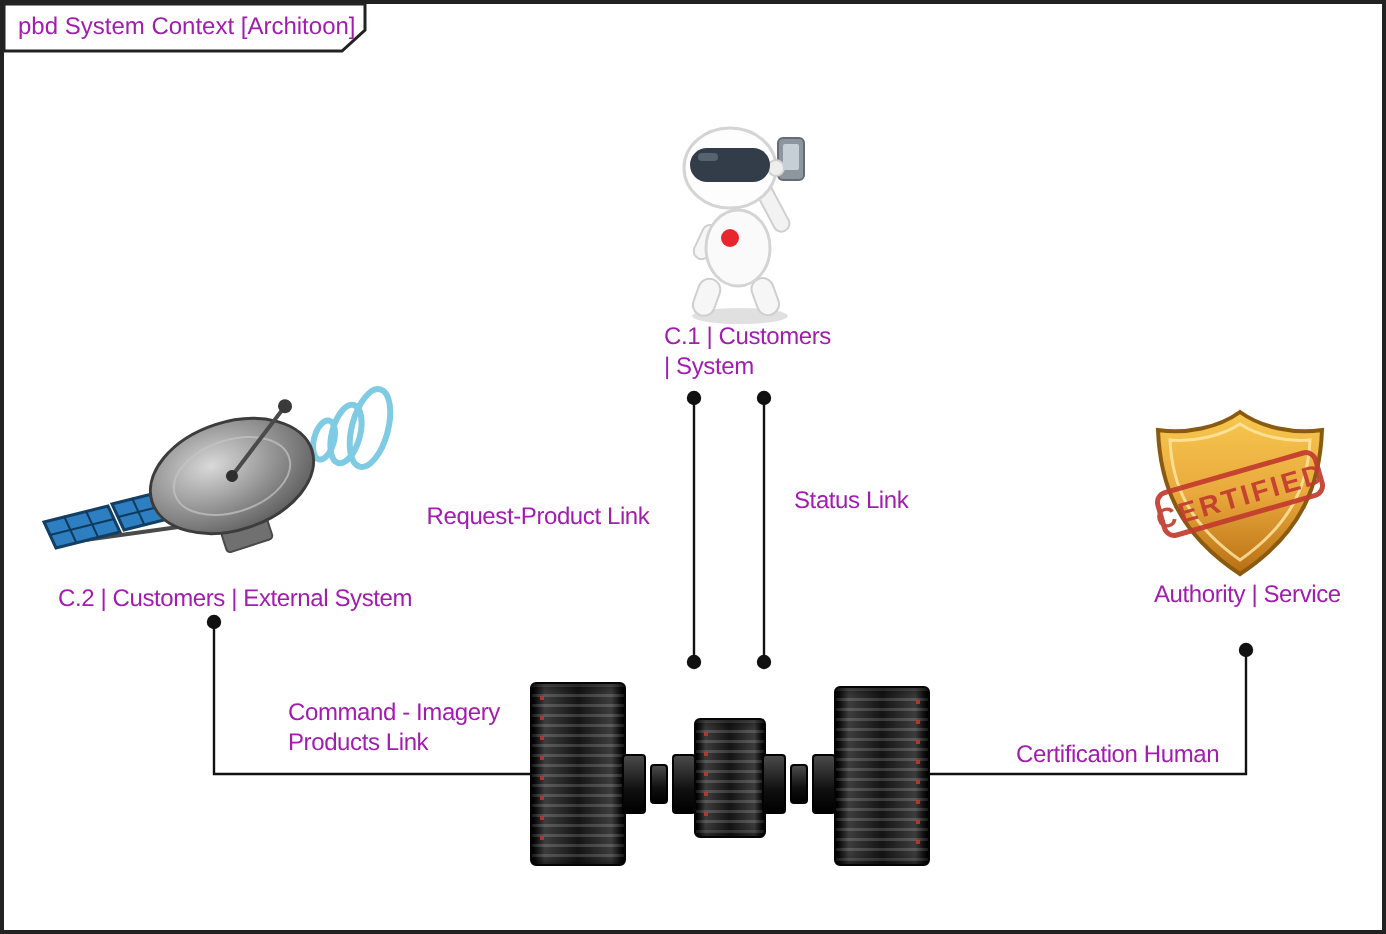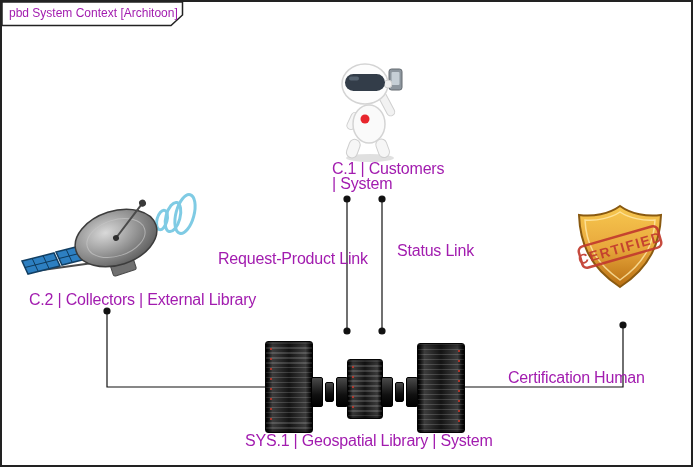--- a/index.html
+++ b/index.html
@@ -4,28 +4,28 @@
 <style>
   html,body { margin:0; padding:0; background:#ffffff; }
   .canvas {
     position:relative; width:693px; height:467px; box-sizing:border-box;
     border:2px solid #222; background:#fff; overflow:hidden;
     font-family:"Liberation Sans", sans-serif; color:#a21caf;
   }
   .connectors { position:absolute; left:0; top:0; pointer-events:none; }
   .frame-tab { position:absolute; left:0; top:0; }
   .frame-tab-label { position:absolute; left:7px; top:4px; font-size:12px; white-space:nowrap; }
-  .lbl { position:absolute; font-size:16px; line-height:15px; white-space:nowrap; letter-spacing:-0.2px; }
+  .lbl { position:absolute; font-size:12px; line-height:15px; white-space:nowrap; letter-spacing:-0.2px; }
   .icon { position:absolute; }
 
   #c1-label  { left:330px; top:159px; }
   #c2-label  { left:27px;  top:290px; }
   #c3-label  { left:575px; top:288px; }
   #sys-label { left:243px; top:431px; width:240px; text-align:center; }
-  #req-label    { left:216px; top:249px; width:126px; text-align:right; }
+  #req-label    { left:204px; top:249px; width:126px; text-align:center; }
   #status-label { left:395px; top:241px; }
   #cmd-label    { left:142px; top:347px; }
   #cert-label   { left:506px; top:368px; }
 
   #robot     { left:318px; top:55px; }
   #satellite { left:14px;  top:186px; }
   #shield    { left:568px; top:201px; }
 
   
   #servers { left:263px; top:337px; width:200px; height:96px; }
@@ -174,22 +174,26 @@
         <span class="blk short"></span>
         <span class="blk tall"></span>
     </div>
     <div id="tower-right" class="tower led-right"></div>
   </div>
 
   <div id="c1-label" class="lbl">
     <div>C.1 | Customers</div>
     <div>| System</div>
   </div>
-  <div id="c2-label" class="lbl">C.2 | Collectors | External Library</div>
+  <div id="c2-label" class="lbl">C.2 | Customers | External System</div>
   <div id="c3-label" class="lbl">
+    <div>Authority | Service</div>
   </div>
-  <div id="sys-label" class="lbl">SYS.1 | Geospatial Library | System</div>
 
   <div id="req-label" class="lbl">Request-Product Link</div>
   <div id="status-label" class="lbl">Status Link</div>
+  <div id="cmd-label" class="lbl">
+    <div>Command - Imagery</div>
+    <div>Products Link</div>
+  </div>
   <div id="cert-label" class="lbl">Certification Human</div>
 
 </div>
 
 </body></html>

